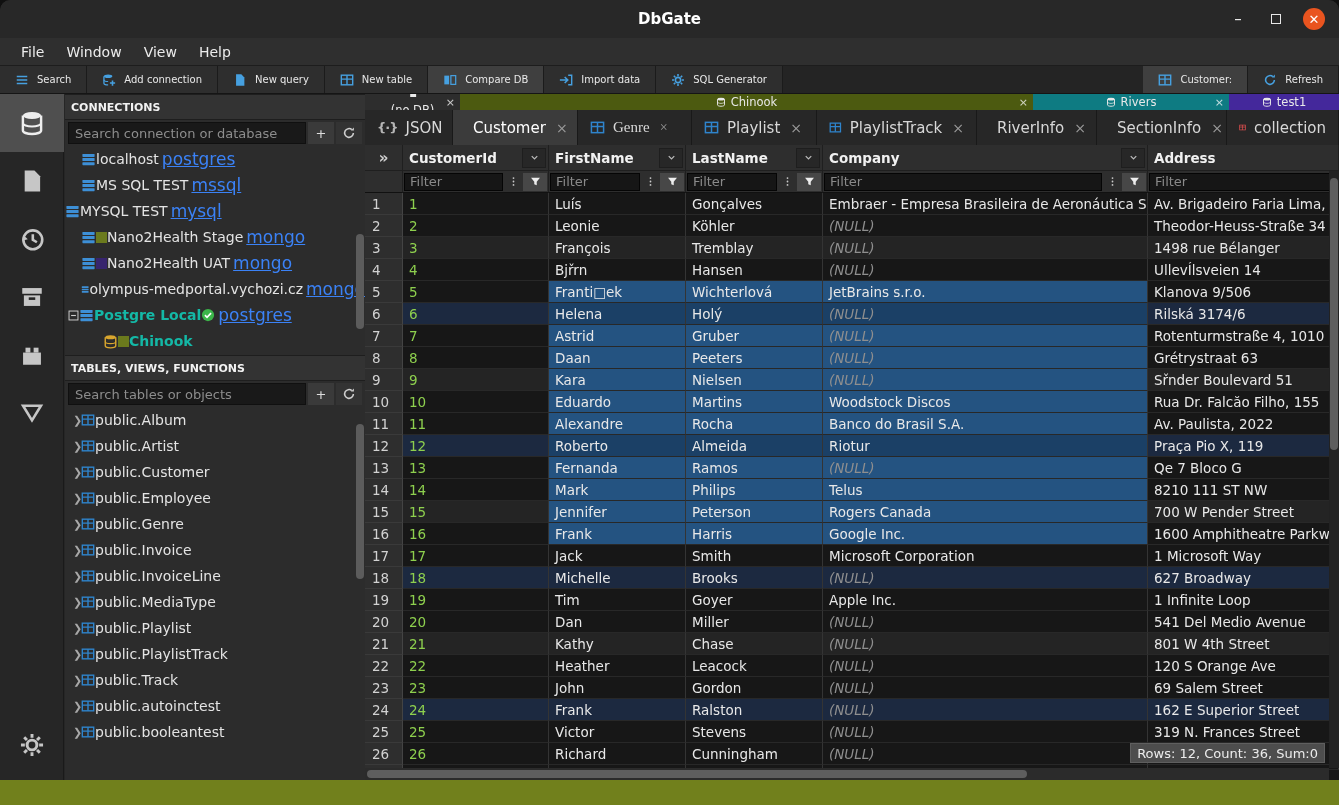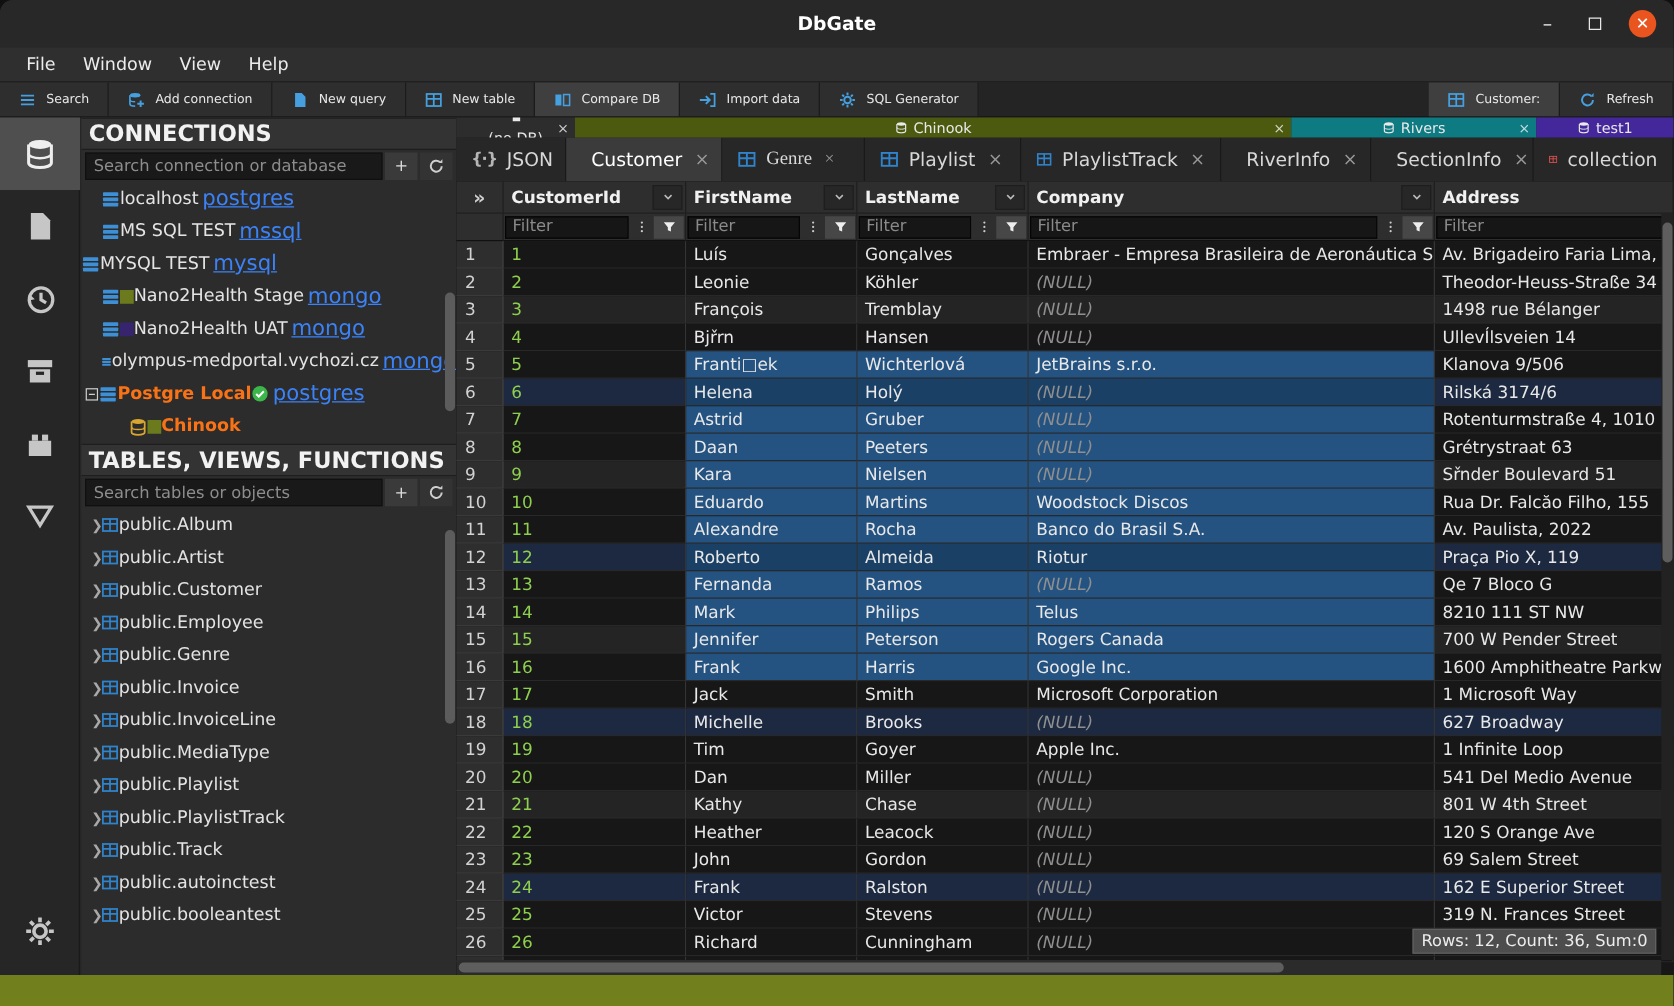--- a/index.html
+++ b/index.html
@@ -37,31 +37,31 @@
   .rail { position:absolute; left:0; top:94px; bottom:25px; width:64px; background:#262626;
           border-right:1px solid #1a1a1a; }
   .rail-item { width:64px; height:58px; display:flex; align-items:center; justify-content:center; color:#c6c6c6; }
   .rail-item .ic { width:26px; height:26px; }
   .rail-item.active { background:#4f4f4f; color:#eee; }
   .rail-gear { position:absolute; bottom:6px; left:0; }
 
   
   .sidebar { position:absolute; left:65px; top:94px; bottom:25px; width:300px; background:#2c2c2c; overflow:hidden; }
   .widget-title { height:26px; background:#333; border-bottom:1px solid #1e1e1e; border-top:1px solid #1e1e1e;
-                  display:flex; align-items:center; padding-left:6px; font-weight:bold; font-size:18px; color:#f2f2f2; }
+                  display:flex; align-items:center; padding-left:6px; font-weight:bold; font-size:11px; color:#f2f2f2; }
   .searchrow { height:26px; display:flex; align-items:stretch; gap:2px; padding:2px 3px; background:#2c2c2c; }
   .searchrow input { flex:1; background:#191919; border:1px solid #101010; color:#cfcfcf; font-size:13px;
                      padding:0 6px; font-family:inherit; outline:none; }
   .searchrow input::placeholder { color:#8d8d8d; }
   .sq-btn { width:26px; background:#3a3a3a; display:flex; align-items:center; justify-content:center; color:#ddd; }
   .sq-btn.rf { background:#333; color:#cfcfcf; }
   .tree { }
   .tree-row { height:26px; display:flex; align-items:center; gap:0; white-space:nowrap; overflow:hidden; }
   .tree-row .name { color:#e4e4e4; font-size:14px; }
-  .tree-row .name.b { font-weight:bold; color:#f97316; }
+  .tree-row .name.b { font-weight:bold; color:#14b8a6; }
   .tree-row .engine { color:#3b82f6; font-size:17px; margin-left:3px;text-decoration:underline; }
   .swatch { width:11px; height:11px; display:inline-block; flex:0 0 auto; }
   .expand-ic { width:11px; height:11px; color:#cfcfcf; flex:0 0 auto; }
   .chev { color:#a8a8a8; font-size:11px; width:8px; flex:0 0 auto; }
   .sb-scroll { position:absolute; width:8px; right:1px; background:#5c5c5c; border-radius:4px; }
 
   
   .main { position:absolute; left:365px; top:94px; right:0; bottom:25px; background:#1e1e1e; }
   .group-tabs { display:flex; height:16px; }
   .gtab { display:flex; align-items:center; justify-content:center; gap:5px; font-size:11.5px;

